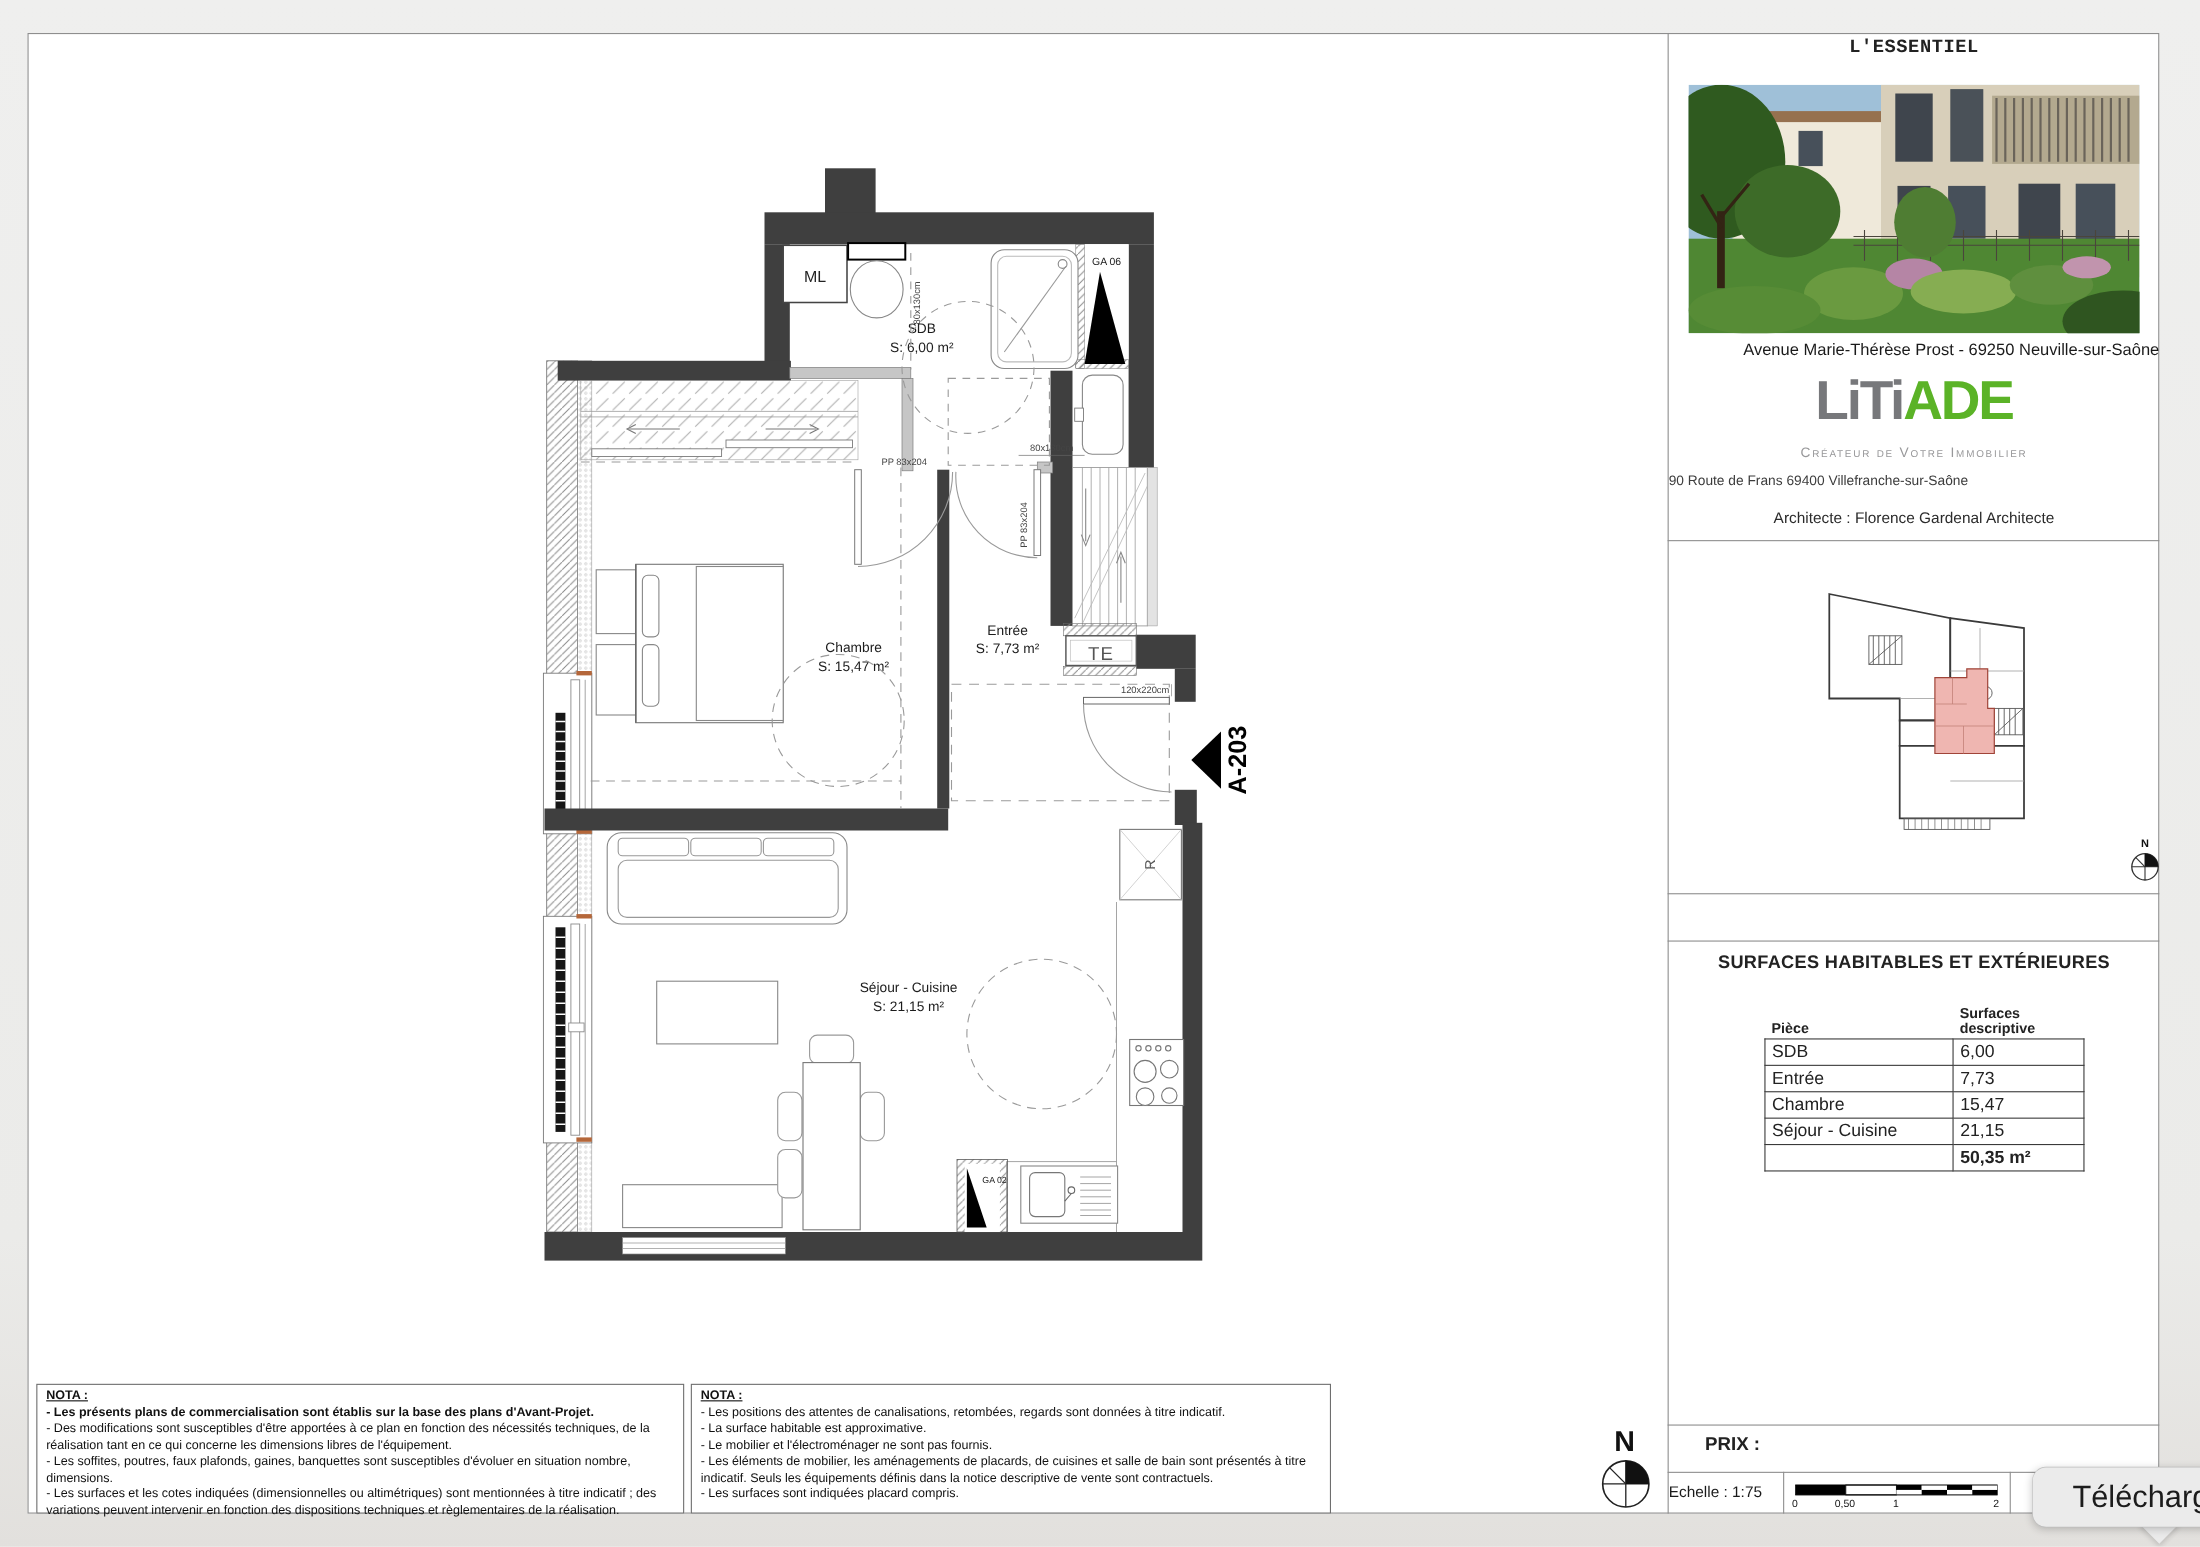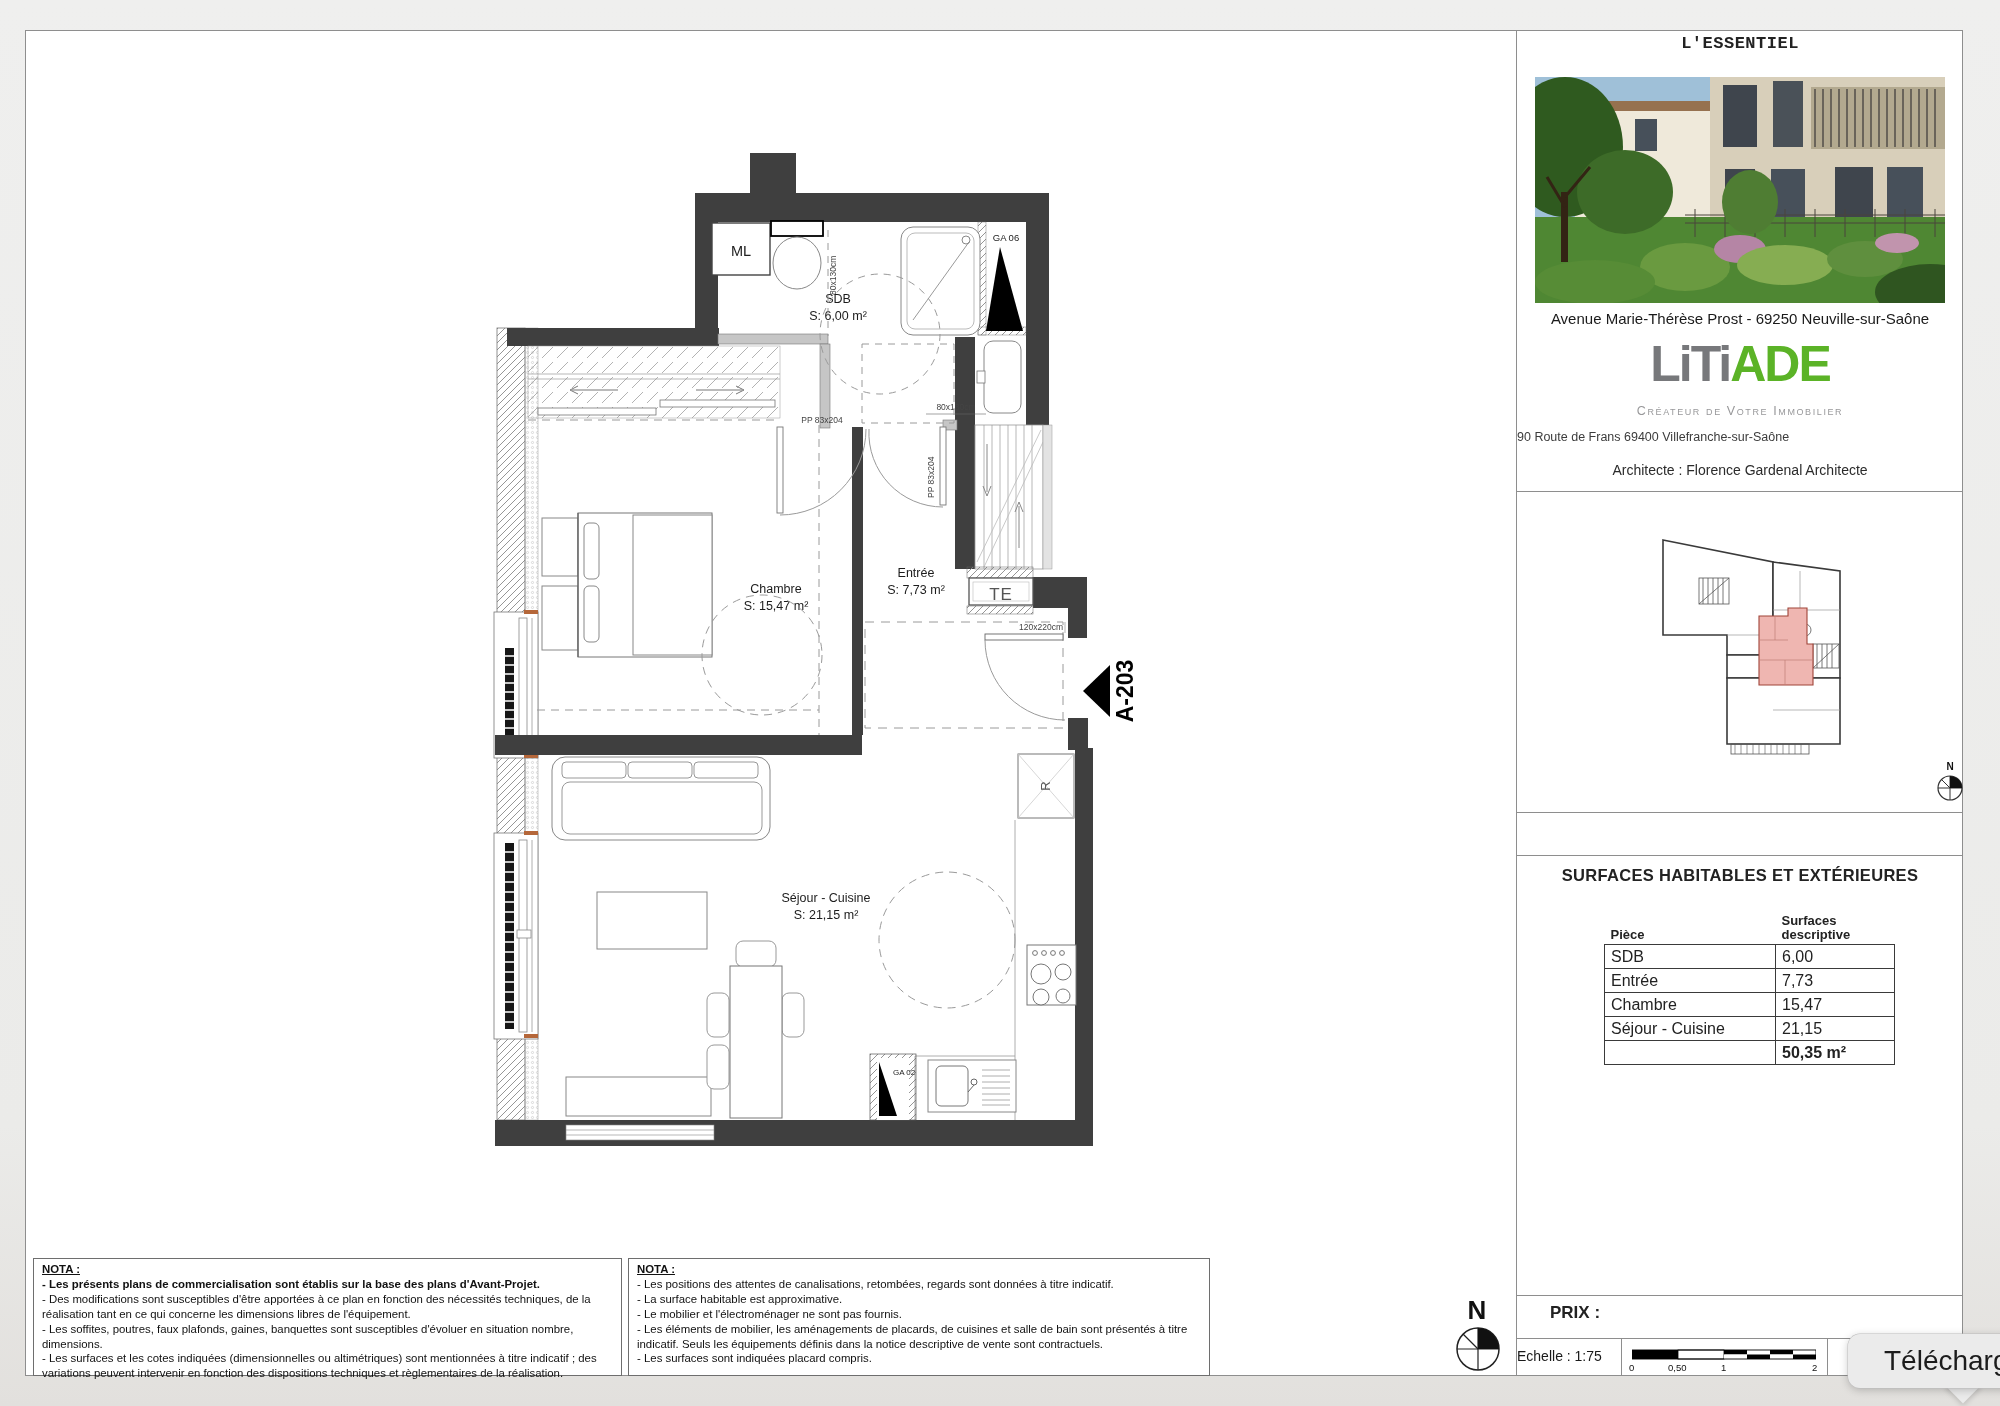--- a/index.html
+++ b/index.html
@@ -7,21 +7,21 @@
        font-family:"Liberation Sans","DejaVu Sans",sans-serif;color:#222;}
   #page{position:relative;width:2000px;height:1406px;overflow:hidden;
         background:linear-gradient(#efefee 0%,#ebebe9 80%,#e2e0dd 100%);}
   .abs{position:absolute;}
   
   #sheet{left:25px;top:30px;width:1938px;height:1346px;background:#fff;border:1px solid #8e8e8e;box-sizing:border-box;}
   .vline{position:absolute;background:#8e8e8e;width:1px;}
   .hline{position:absolute;background:#8e8e8e;height:1px;}
   
   .essentiel{left:1517px;top:34px;width:446px;text-align:center;font-size:17px;font-weight:bold;letter-spacing:.5px;font-family:Liberation Mono, monospace;}
-  .caption{left:1517px;top:310px;width:446px;text-align:center;font-size:15px;color:#1a1a1a;}
+  .caption{left:1517px;top:310px;width:446px;text-align:right;font-size:15px;color:#1a1a1a;}
   .logo{left:1517px;top:336px;width:446px;text-align:center;font-size:50px;font-weight:bold;letter-spacing:-2px;line-height:56px;}
   .tagline{left:1517px;top:404px;width:446px;text-align:center;font-size:12.5px;letter-spacing:1.6px;color:#98989a;font-variant:small-caps;}
   .logoaddr{left:1517px;top:430px;width:446px;text-align:left;font-size:12.5px;color:#3c3c3c;}
   .architect{left:1517px;top:462px;width:446px;text-align:center;font-size:14px;color:#2b2b2b;}
   .logement{left:1517px;top:812px;width:446px;height:43px;display:flex;align-items:center;justify-content:space-between;padding:0 12px 0 10px;box-sizing:border-box;font-size:15px;}
   .logement b{font-size:18px;margin-left:6px;}
   .surftitle{left:1517px;top:866px;width:446px;text-align:center;font-size:16.5px;font-weight:bold;letter-spacing:.3px;}
   table.surf{position:absolute;left:1604px;top:914px;border-collapse:collapse;font-size:16px;}
   table.surf td{border:1px solid #3a3a3a;height:23px;padding:0 6px;vertical-align:middle;}
   table.surf .hc{border:none;font-weight:bold;font-size:13px;vertical-align:bottom;padding-bottom:2px;line-height:14px;}

